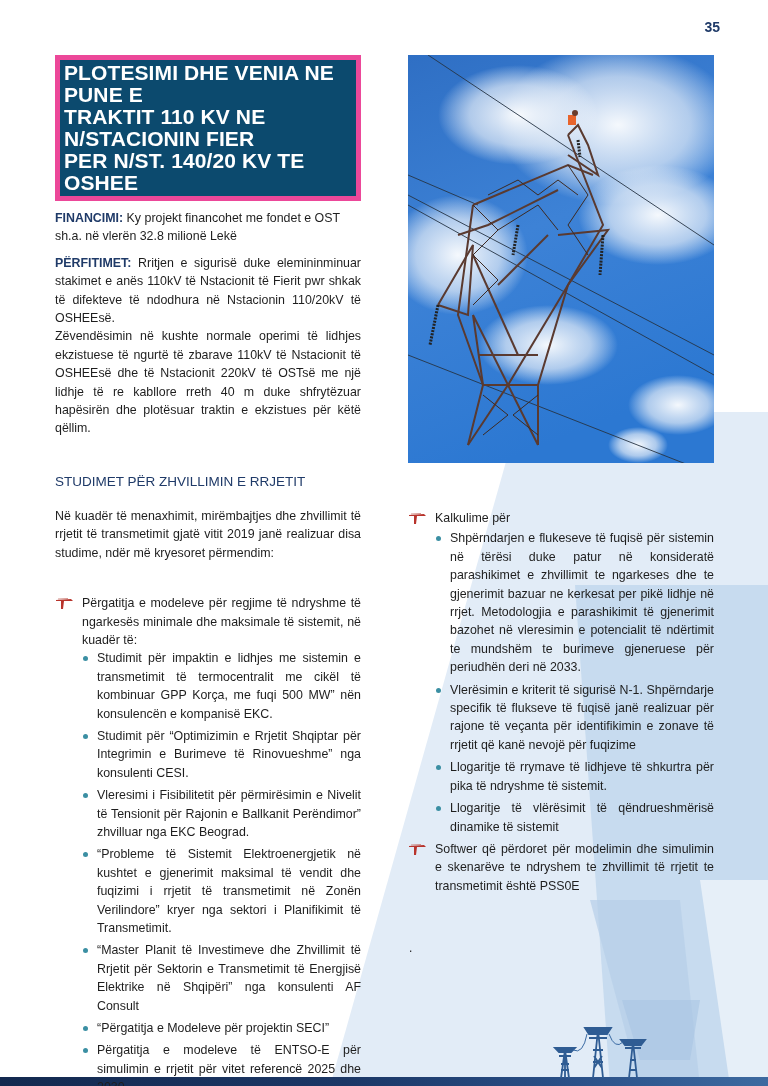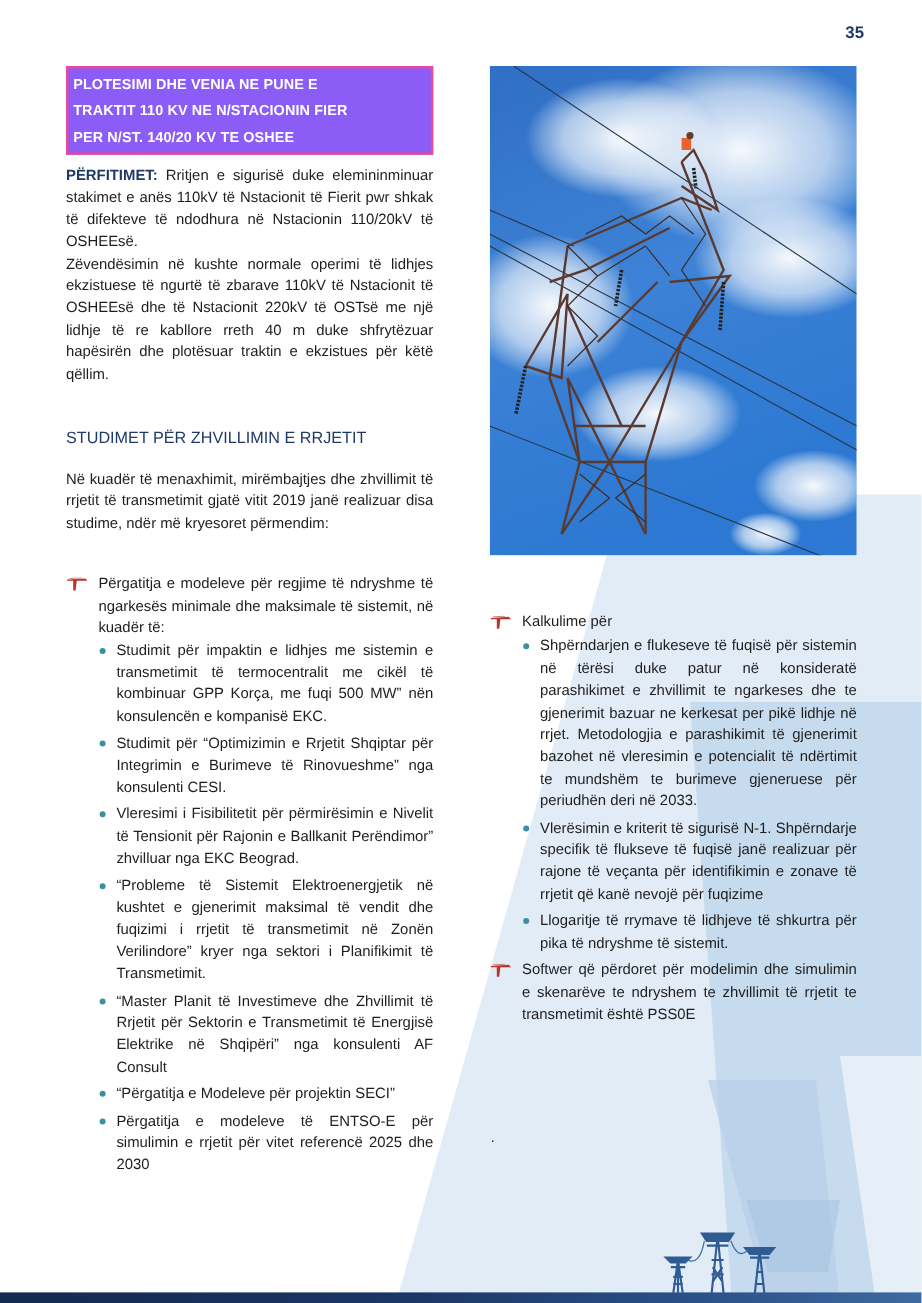--- a/index.html
+++ b/index.html
@@ -6,21 +6,21 @@
   html, body { width: 768px; height: 1086px; overflow: hidden; background: #ffffff; }
   body { position: relative; font-family: "Liberation Sans", sans-serif; color: #1e1e1e; }
 
   .bg-layer { position: absolute; left: 0; top: 0; width: 768px; height: 1086px; z-index: 0; }
 
   .page-number { position: absolute; top: 19px; left: 690px; width: 30px; text-align: right; font-weight: bold; font-size: 14px; color: #1f3a68; z-index: 2; }
 
   .col-left { position: absolute; left: 55px; top: 55px; width: 306px; z-index: 2; }
   .col-right { position: absolute; left: 408px; top: 497px; width: 306px; z-index: 2; }
 
-  .title-box { background: #8b5cf6; color: #ffffff; font-weight: bold; font-size: 12px; line-height: 22px; padding: 2px 4px; letter-spacing: 0.1px; border: 2px solid #ec4899; }
+  .title-box { background: #0c4a6e; color: #ffffff; font-weight: bold; font-size: 21px; line-height: 22px; padding: 2px 4px; letter-spacing: 0.1px; border: 5px solid #ec4899; }
   .title-box span { display: block; }
 
   .para { font-size: 12.4px; line-height: 18.4px; text-align: justify; color: #1e1e1e; }
   .lbl { color: #1f3a68; font-weight: bold; }
   .mt8 { margin-top: 8px; }
 
   .section-heading { font-weight: normal; font-size: 13.5px; color: #1f3a68; margin-top: 36px; margin-bottom: 18px; }
 
   .arrow-item { position: relative; padding-left: 27px; margin-top: 8px; }
   .arrow-icon { position: absolute; left: 0; top: 4px; width: 20px; height: 12px; }
@@ -51,20 +51,23 @@
 
 <div class="page-number">35</div>
 
 <div class="col-left">
   <div class="title-box">
     <span>PLOTESIMI DHE VENIA NE PUNE E</span>
     <span>TRAKTIT 110 KV NE N/STACIONIN FIER</span>
     <span>PER N/ST. 140/20 KV TE OSHEE</span>
   </div>
 
+  <p class="para mt8" style="text-align:left;">
+    <span class="lbl">FINANCIMI:</span><span> Ky projekt financohet me fondet e OST sh.a. në vlerën 32.8 milionë Lekë</span>
+  </p>
 
   <p class="para mt8">
     <span class="lbl">PËRFITIMET:</span><span> Rritjen e sigurisë duke elemininminuar stakimet e anës 110kV të Nstacionit të Fierit pwr shkak të difekteve të ndodhura në Nstacionin 110/20kV të OSHEEsë.</span>
   </p>
   <p class="para">Zëvendësimin në kushte normale operimi të lidhjes ekzistuese të ngurtë  të zbarave 110kV të Nstacionit të OSHEEsë dhe të Nstacionit 220kV të OSTsë me një lidhje të re kabllore rreth 40 m duke shfrytëzuar hapësirën dhe plotësuar traktin e ekzistues për këtë qëllim.</p>
 
   <h2 class="section-heading">STUDIMET PËR ZHVILLIMIN E RRJETIT</h2>
 
   <p class="para">Në kuadër të menaxhimit, mirëmbajtjes dhe zhvillimit të rrjetit të transmetimit gjatë vitit 2019 janë realizuar disa studime, ndër më kryesoret përmendim:</p>
 
@@ -154,20 +157,21 @@
   <div class="arrow-item" style="margin-top:12px;">
     <svg class="arrow-icon" viewBox="0 0 20 12">
       <path d="M1 2 L16 1 L18 3 L9 3 L8 11 L6 11 L6 3 L1 3 Z" fill="#b8342c"></path>
       <path d="M3 1 L13 0.5" stroke="#c97b74" stroke-width="0.8"></path>
     </svg>
     <p class="arrow-text">Kalkulime për</p>
     <ul class="bullets" style="margin-top:2px;">
       <li><span class="dot"></span><span>Shpërndarjen e flukeseve të fuqisë për sistemin në tërësi duke patur në konsideratë parashikimet e zhvillimit te ngarkeses dhe te gjenerimit bazuar ne kerkesat per pikë lidhje në rrjet. Metodologjia e parashikimit të gjenerimit bazohet në vleresimin e potencialit të ndërtimit te mundshëm te burimeve gjeneruese për periudhën deri në 2033.</span></li>
       <li><span class="dot"></span><span>Vlerësimin e kriterit të sigurisë N-1. Shpërndarje specifik të flukseve të fuqisë janë realizuar për rajone të veçanta për identifikimin e zonave të rrjetit që kanë nevojë për fuqizime</span></li>
       <li><span class="dot"></span><span>Llogaritje të rrymave të lidhjeve të shkurtra për pika të ndryshme të sistemit.</span></li>
+      <li><span class="dot"></span><span>Llogaritje të vlërësimit të qëndrueshmërisë dinamike të sistemit</span></li>
     </ul>
   </div>
 
   <div class="arrow-item" style="margin-top:0;">
     <svg class="arrow-icon" viewBox="0 0 20 12">
       <path d="M1 2 L16 1 L18 3 L9 3 L8 11 L6 11 L6 3 L1 3 Z" fill="#b8342c"></path>
       <path d="M3 1 L13 0.5" stroke="#c97b74" stroke-width="0.8"></path>
     </svg>
     <p class="arrow-text">Softwer që përdoret për modelimin dhe simulimin e skenarëve te ndryshem te zhvillimit të rrjetit te transmetimit është PSS0E</p>
   </div>

